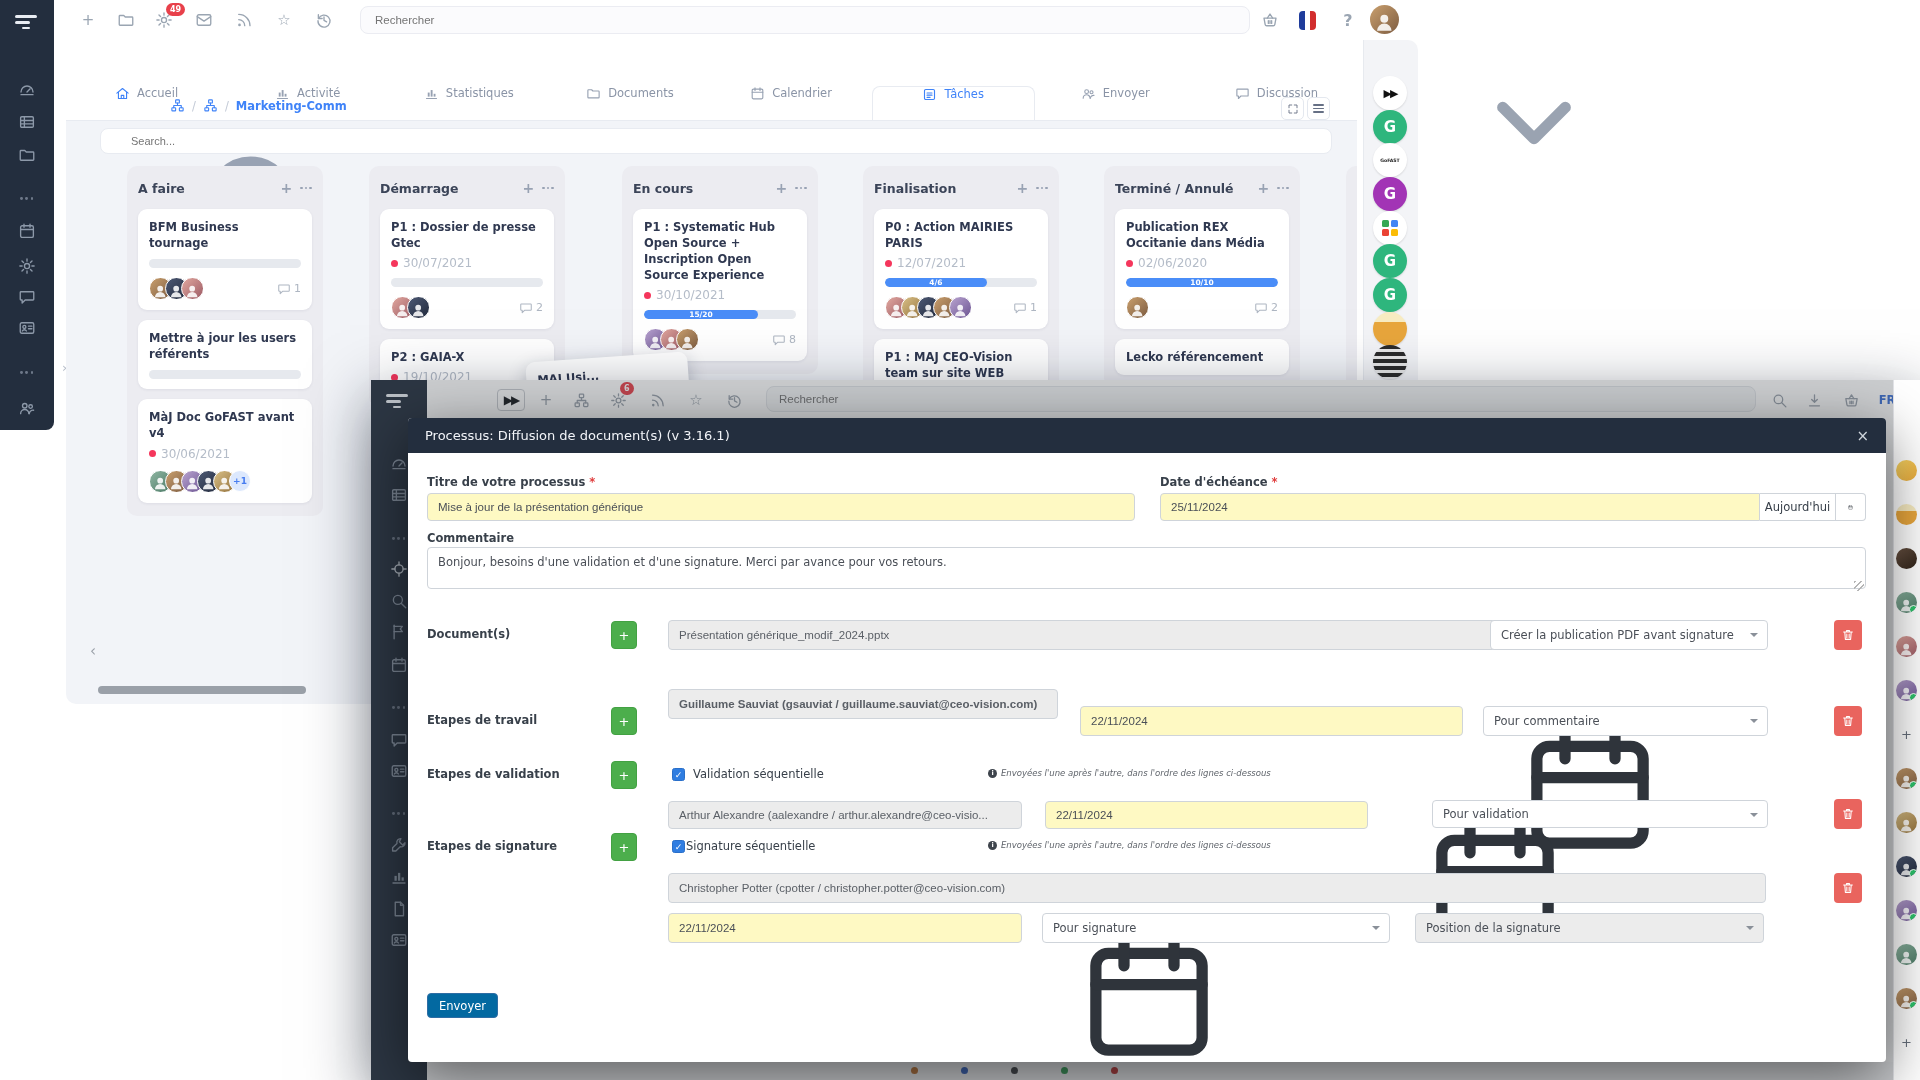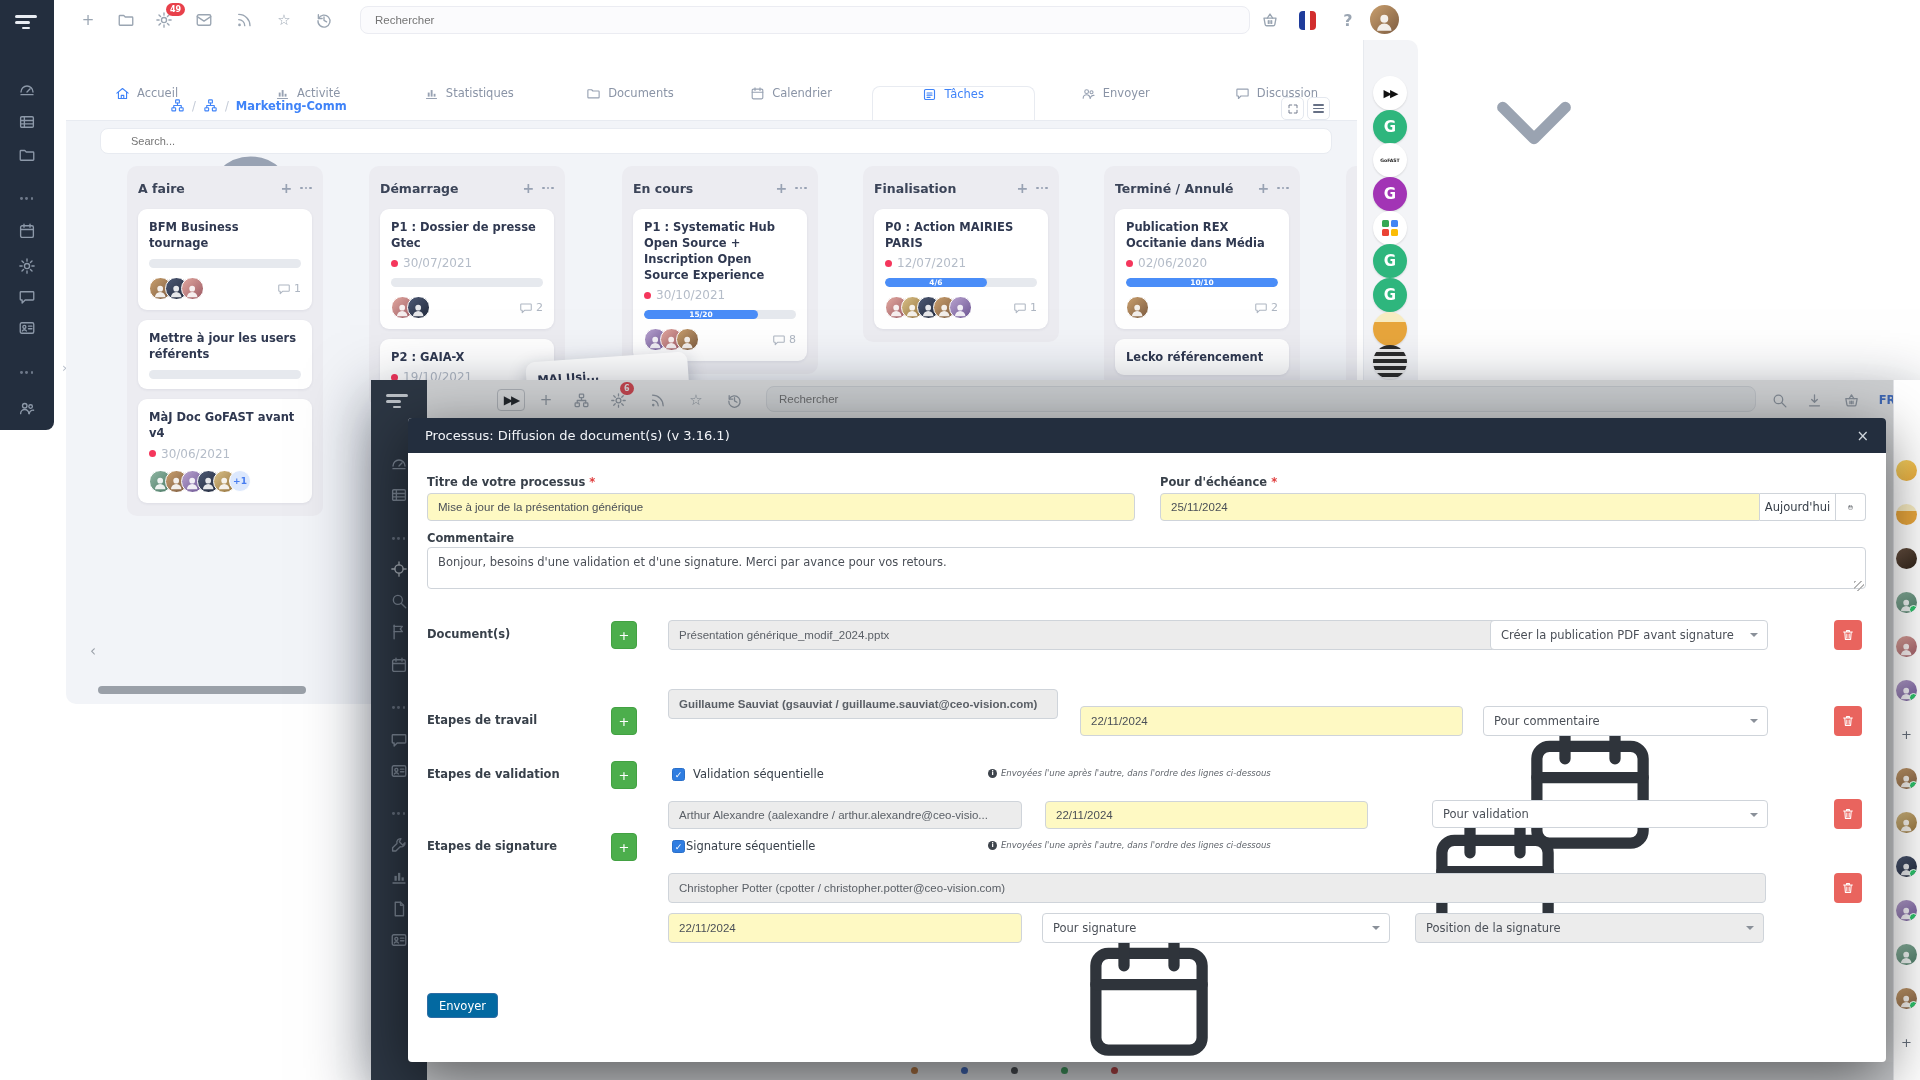--- a/index.html
+++ b/index.html
@@ -654,20 +654,23 @@
           </svg>
         </span>
       <span class="kc-com">
           <svg class="ic">
             <use href="#i-chat"></use>
           </svg>
           <span>1</span>
         </span>
     </div>
   </div>
+  <div class="kcard">
+    <div class="kc-title">P1 : MAJ CEO-Vision team sur site WEB</div>
+  </div>
 </div>
 
 <div class="kcol" style="left:1104px">
   <div class="khead">
     <span class="ktitle">Terminé / Annulé</span>
     <span class="kadd">+</span>
     <span class="kdots">
         <i></i>
         <i></i>
         <i></i>
@@ -930,21 +933,21 @@
 
   <div class="modal">
     <div class="m-head">
       <span class="m-title">Processus: Diffusion de document(s) (v 3.16.1)</span>
       <span class="m-close">×</span>
     </div>
     <div class="m-body">
 
       <span class="flabel" style="left:19px;top:22px"><span>Titre de votre processus</span> <span class="req">*</span></span>
       <input class="tinput" style="left: 19px; top: 40px; width: 708px;" value="Mise à jour de la présentation générique">
-      <span class="flabel" style="left:752px;top:22px"><span>Pour d'échéance</span> <span class="req">*</span></span>
+      <span class="flabel" style="left:752px;top:22px"><span>Date d'échéance</span> <span class="req">*</span></span>
       <input class="tinput grp" style="left: 752px; top: 40px; width: 600px;" value="25/11/2024">
       <span class="addon" style="left:1352px;top:40px;width:76px">Aujourd'hui</span>
       <span class="addon" style="left:1428px;top:40px;width:30px;border-radius:0 4px 4px 0">
           <svg class="ic">
             <use href="#i-cal"></use>
           </svg>
         </span>
 
       <span class="flabel" style="left:19px;top:78px">Commentaire</span>
       <textarea class="mta" style="">Bonjour, besoins d'une validation et d'une signature. Merci par avance pour vos retours.</textarea>

